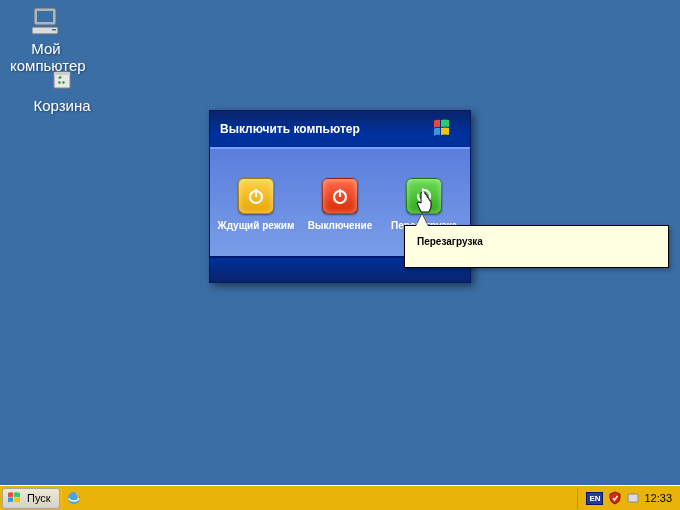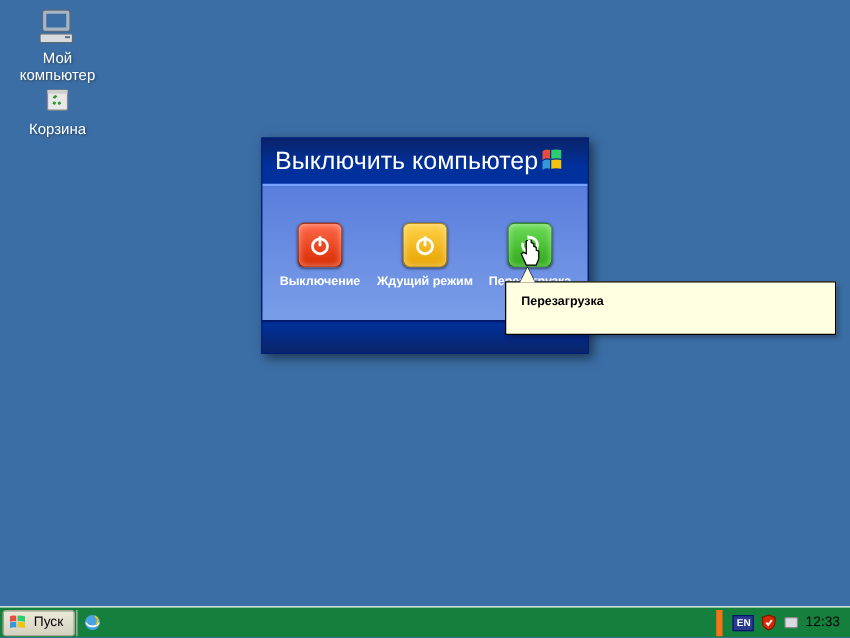--- a/index.html
+++ b/index.html
@@ -9,28 +9,28 @@
     background: #3b6ea5;
     position: relative;
   }
 
   
   .desktop-icon {
     position: absolute;
     width: 72px;
     text-align: center;
     color: #fff;
-    font-size: 12px;
+    font-size: 15px;
     line-height: 1.15;
     text-shadow: 1px 1px 2px rgba(0,0,0,0.4);
     cursor: pointer;
   }
   .desktop-icon svg { display: block; margin: 0 auto 3px auto; }
   .di-mycomp { left: 10px; top: 5px; }
-  .di-recycle { left: 10px; top: 62px; }
+  .di-recycle { left: 26px; top: 62px; }
 
   
   .shutdown-dialog {
     position: absolute;
     left: 209px; top: 110px;
     width: 262px; height: 173px;
     background: #00309c;
     border: 1px solid #001a6a;
     box-shadow: 3px 3px 8px rgba(0,0,0,0.5);
     display: flex;
@@ -39,22 +39,22 @@
   .sd-header {
     height: 36px;
     background: linear-gradient(#0a246a, #00309c 60%);
     display: flex;
     align-items: center;
     justify-content: space-between;
     padding: 0 10px;
   }
   .sd-title {
     color: #fff;
-    font-size: 20px;
-    font-weight: normal;
+    font-size: 12px;
+    font-weight: bold;
     text-align: center;
   }
   .sd-body {
     flex: 1;
     background: linear-gradient(#5a7edc, #7a9de8);
     border-top: 2px solid #7aa2ff;
     border-bottom: 2px solid #001a6a;
     display: flex;
     align-items: center;
     justify-content: space-around;
@@ -118,21 +118,21 @@
     z-index: 21;
     filter: drop-shadow(0 -1px 0 #000);
   }
   .balloon-title { font-weight: bold; margin-bottom: 8px; font-size: 10px; }
 
   
   .taskbar {
     position: absolute;
     left: 0; bottom: 0;
     width: 100%; height: 25px;
-    background: #15803d;
+    background: #eab308;
     border-top: 1px solid #fff;
     display: flex;
     align-items: center;
   }
   .start-btn {
     height: 21px;
     margin: 0 1px 0 2px;
     background: linear-gradient(#ece9d8, #d6d2c2);
     border: 1px solid #aca899;
     border-radius: 3px;
@@ -152,21 +152,21 @@
     padding: 0 4px;
     gap: 4px;
   }
   .tray {
     margin-left: auto;
     height: 21px;
     display: inline-flex;
     align-items: center;
     gap: 5px;
     padding: 0 8px;
-    border-left: 5px solid #f97316;
+    border-left: 1px solid #f97316;
     text-align: right;
   }
   .tray-badge {
     width: 17px; height: 13px;
     background: #2a3b8f;
     color: #fff;
     font-size: 8px;
     font-weight: bold;
     display: inline-flex;
     align-items: center;
@@ -202,40 +202,40 @@
     <span class="sd-title">Выключить компьютер</span>
     <svg width="28" height="24" viewBox="0 0 28 24">
       <path d="M2 4 Q4 2 8 3 L8 10 Q4 9 2 11 Z" fill="#e74c3c"></path>
       <path d="M9 3 Q13 2 17 3 L17 10 Q13 9 9 10 Z" fill="#2ecc71"></path>
       <path d="M2 12 Q4 10 8 11 L8 18 Q4 17 2 19 Z" fill="#3498db"></path>
       <path d="M9 11 Q13 10 17 11 L17 18 Q13 17 9 18 Z" fill="#f1c40f"></path>
     </svg>
   </div>
   <div class="sd-body">
 
+    <div class="pwr-btn pwr-standby">
+      <div class="pwr-icon">
+        <svg width="20" height="20" viewBox="0 0 20 20">
+          <circle cx="10" cy="11" r="6" fill="none" stroke="#fff" stroke-width="2.2"></circle>
+          <line x1="10" y1="3" x2="10" y2="11" stroke="#fff" stroke-width="2.2"></line>
+        </svg>
+      </div>
+      <span>Ждущий режим</span>
+    </div>
+
     <div class="pwr-btn pwr-off">
       <div class="pwr-icon">
         <svg width="20" height="20" viewBox="0 0 20 20">
           <circle cx="10" cy="11" r="6" fill="none" stroke="#fff" stroke-width="2.2"></circle>
           <line x1="10" y1="3" x2="10" y2="11" stroke="#fff" stroke-width="2.2"></line>
         </svg>
       </div>
       <span>Выключение</span>
     </div>
 
-    <div class="pwr-btn pwr-standby">
-      <div class="pwr-icon">
-        <svg width="20" height="20" viewBox="0 0 20 20">
-          <circle cx="10" cy="11" r="6" fill="none" stroke="#fff" stroke-width="2.2"></circle>
-          <line x1="10" y1="3" x2="10" y2="11" stroke="#fff" stroke-width="2.2"></line>
-        </svg>
-      </div>
-      <span>Ждущий режим</span>
-    </div>
-
     <div class="pwr-btn pwr-restart">
       <div class="pwr-icon">
         <svg width="20" height="20" viewBox="0 0 20 20">
           <path d="M10 4 a6 6 0 1 1 -5.7 4.2" fill="none" stroke="#fff" stroke-width="2.2"></path>
           <path d="M8 2 L12 4 L8 6 Z" fill="#fff"></path>
         </svg>
       </div>
       <span>Перезагрузка</span>
     </div>
   </div>

